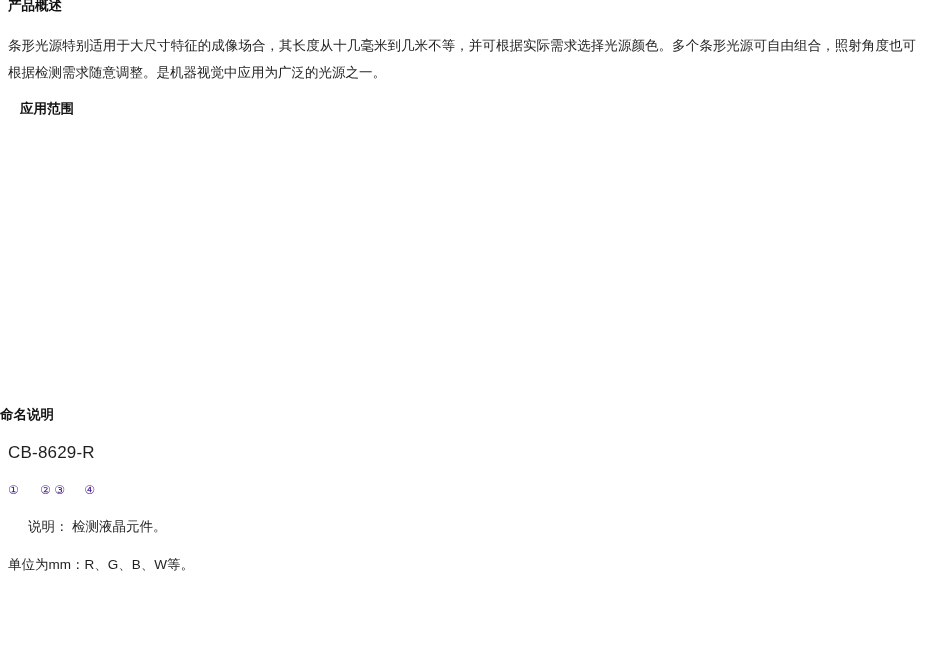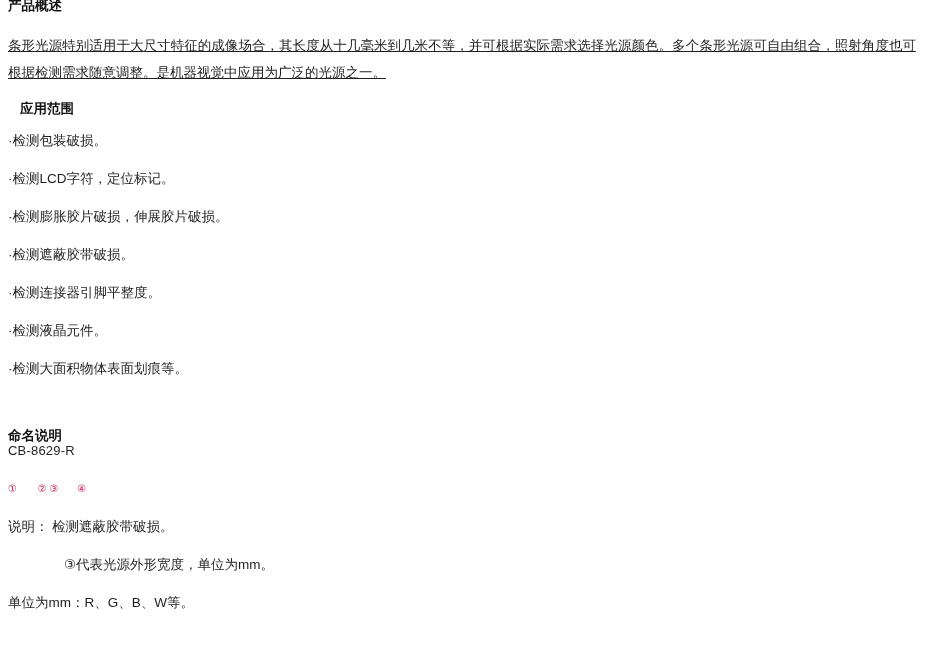--- a/index.html
+++ b/index.html
@@ -36,21 +36,20 @@
   .body-para {
     position: absolute;
     left: 8px;
     top: 32px;
     width: 908px;
     font-size: 13.5px;
     line-height: 2.0;
     color: #1f1f1f;
     text-align: justify;
     text-justify: inter-ideograph;
-    text-decoration: underline;
   }
   .h-scope {
     position: absolute;
     left: 20px;
     top: 100px;
   }
   .bullet-list {
     position: absolute;
     left: 8px;
     top: 134px;
@@ -58,99 +57,87 @@
   }
   .bullet-item {
     font-size: 13.5px;
     line-height: 1.0;
     height: 38px;
     color: #1f1f1f;
     white-space: nowrap;
   }
   .h-naming {
     position: absolute;
-    left: 8px;
+    left: 0;
     top: 406px;
-    margin-top: 21px;
   }
   .model-code {
     position: absolute;
     left: 8px;
     top: 443px;
-    font-size: 13px;
+    font-size: 17px;
     color: #1f1f1f;
     letter-spacing: 0.2px;
   }
   .circled-row {
     position: absolute;
     left: 8px;
     top: 483px;
-    font-size: 10px;
-    color: #be185d;
+    font-size: 12px;
+    color: #4c1d95;
   }
   .circled-row .c1 { margin-right: 18px; }
   .circled-row .c2 { margin-right: 0px; }
   .circled-row .c3 { margin-right: 16px; }
   .note-block {
     position: absolute;
     left: 8px;
     top: 520px;
     width: 900px;
     font-size: 13.5px;
     color: #1f1f1f;
   }
   .note-line {
     height: 38px;
     line-height: 1.0;
     white-space: nowrap;
   }
   .note-label {
     display: inline-block;
     width: 44px;
+    margin-left: 20px;
   }
   .indent-1 { padding-left: 56px; }
   .indent-0 { padding-left: 0px; }
 </style>
 </head>
 <body>
 
 <div class="page">
 
   <div class="heading h-product">产品概述</div>
 
   <div class="body-para">条形光源特别适用于大尺寸特征的成像场合，其长度从十几毫米到几米不等，并可根据实际需求选择光源颜色。多个条形光源可自由组合，照射角度也可根据检测需求随意调整。是机器视觉中应用为广泛的光源之一。</div>
 
   <div class="heading h-scope">应用范围</div>
 
-  <div class="bullet-list">
-    <div class="bullet-item">·检测包装破损。</div>
-    <div class="bullet-item">·检测LCD字符，定位标记。</div>
-    <div class="bullet-item">·检测膨胀胶片破损，伸展胶片破损。</div>
-    <div class="bullet-item">·检测遮蔽胶带破损。</div>
-    <div class="bullet-item">·检测连接器引脚平整度。</div>
-    <div class="bullet-item">·检测液晶元件。</div>
-    <div class="bullet-item">·检测大面积物体表面划痕等。</div>
-  </div>
 
   <div class="heading h-naming">命名说明</div>
 
   <div class="model-code">CB-8629-R</div>
 
   <div class="circled-row">
     <span class="c1">①</span>
     <span class="c2">②</span>
     <span class="c3">③</span>
     <span class="c4">④</span>
   </div>
 
   <div class="note-block">
     <div class="note-line">
-      <span class="note-label">说明：</span><span>检测遮蔽胶带破损。</span>
-    </div>
-    <div class="note-line indent-1">
-      <span>③代表光源外形宽度，单位为mm。</span>
+      <span class="note-label">说明：</span><span>检测液晶元件。</span>
     </div>
     <div class="note-line indent-0">
       <span>单位为mm：R、G、B、W等。</span>
     </div>
   </div>
 
 </div>
 
 </body></html>

